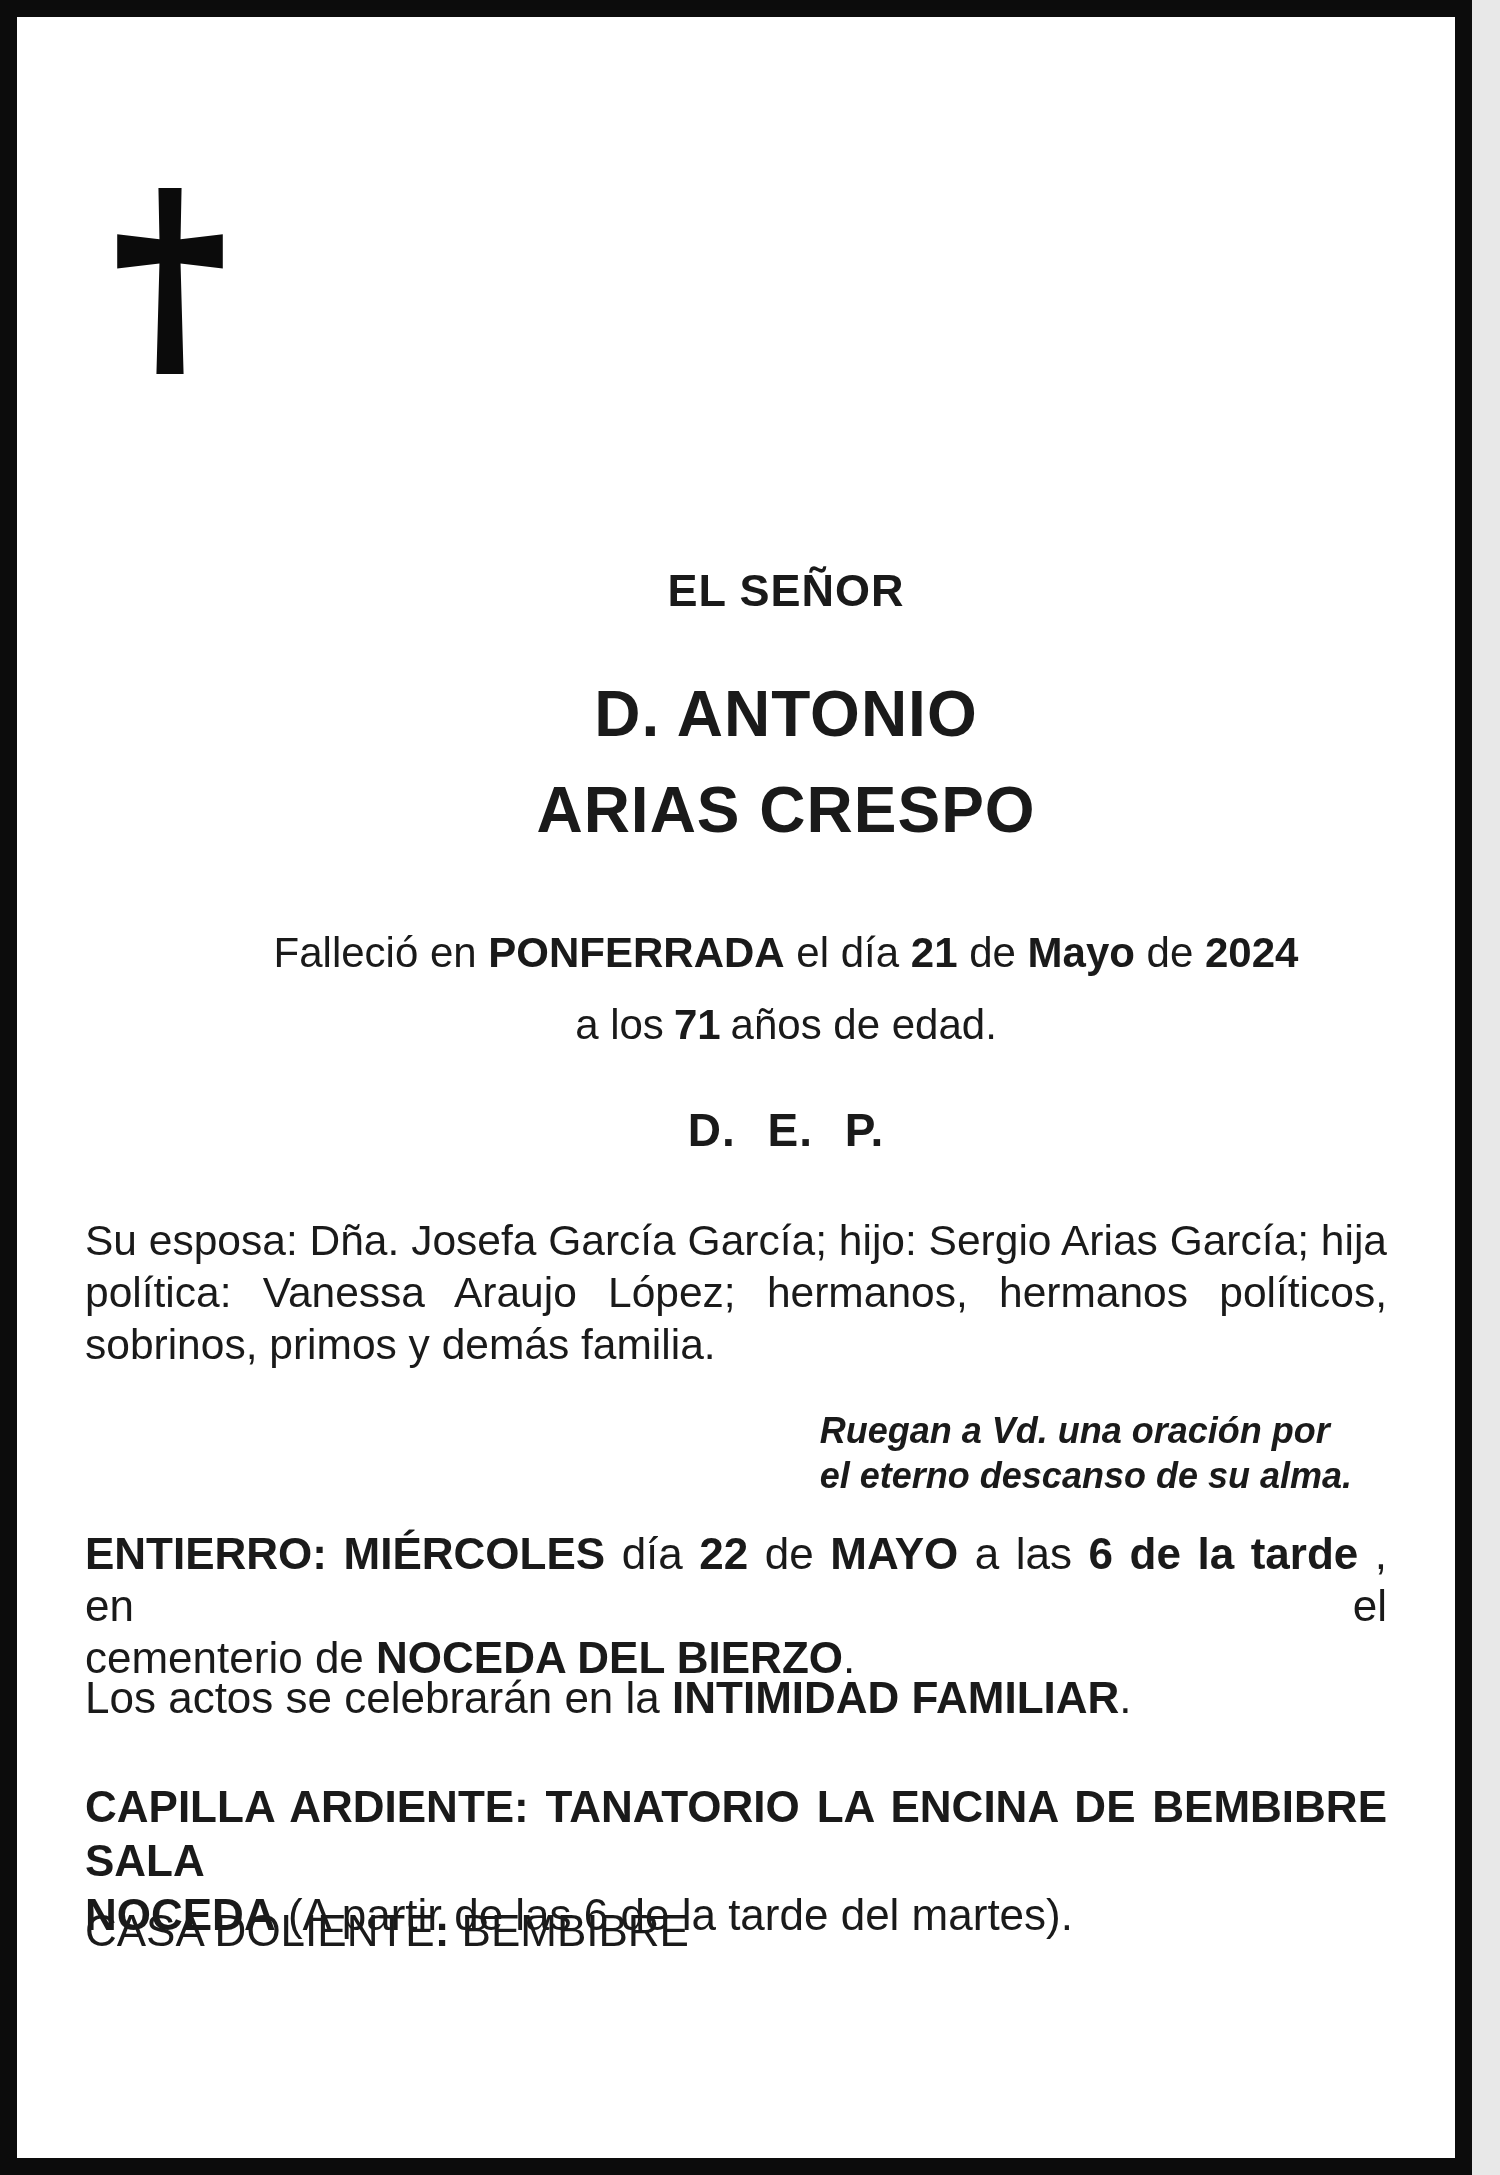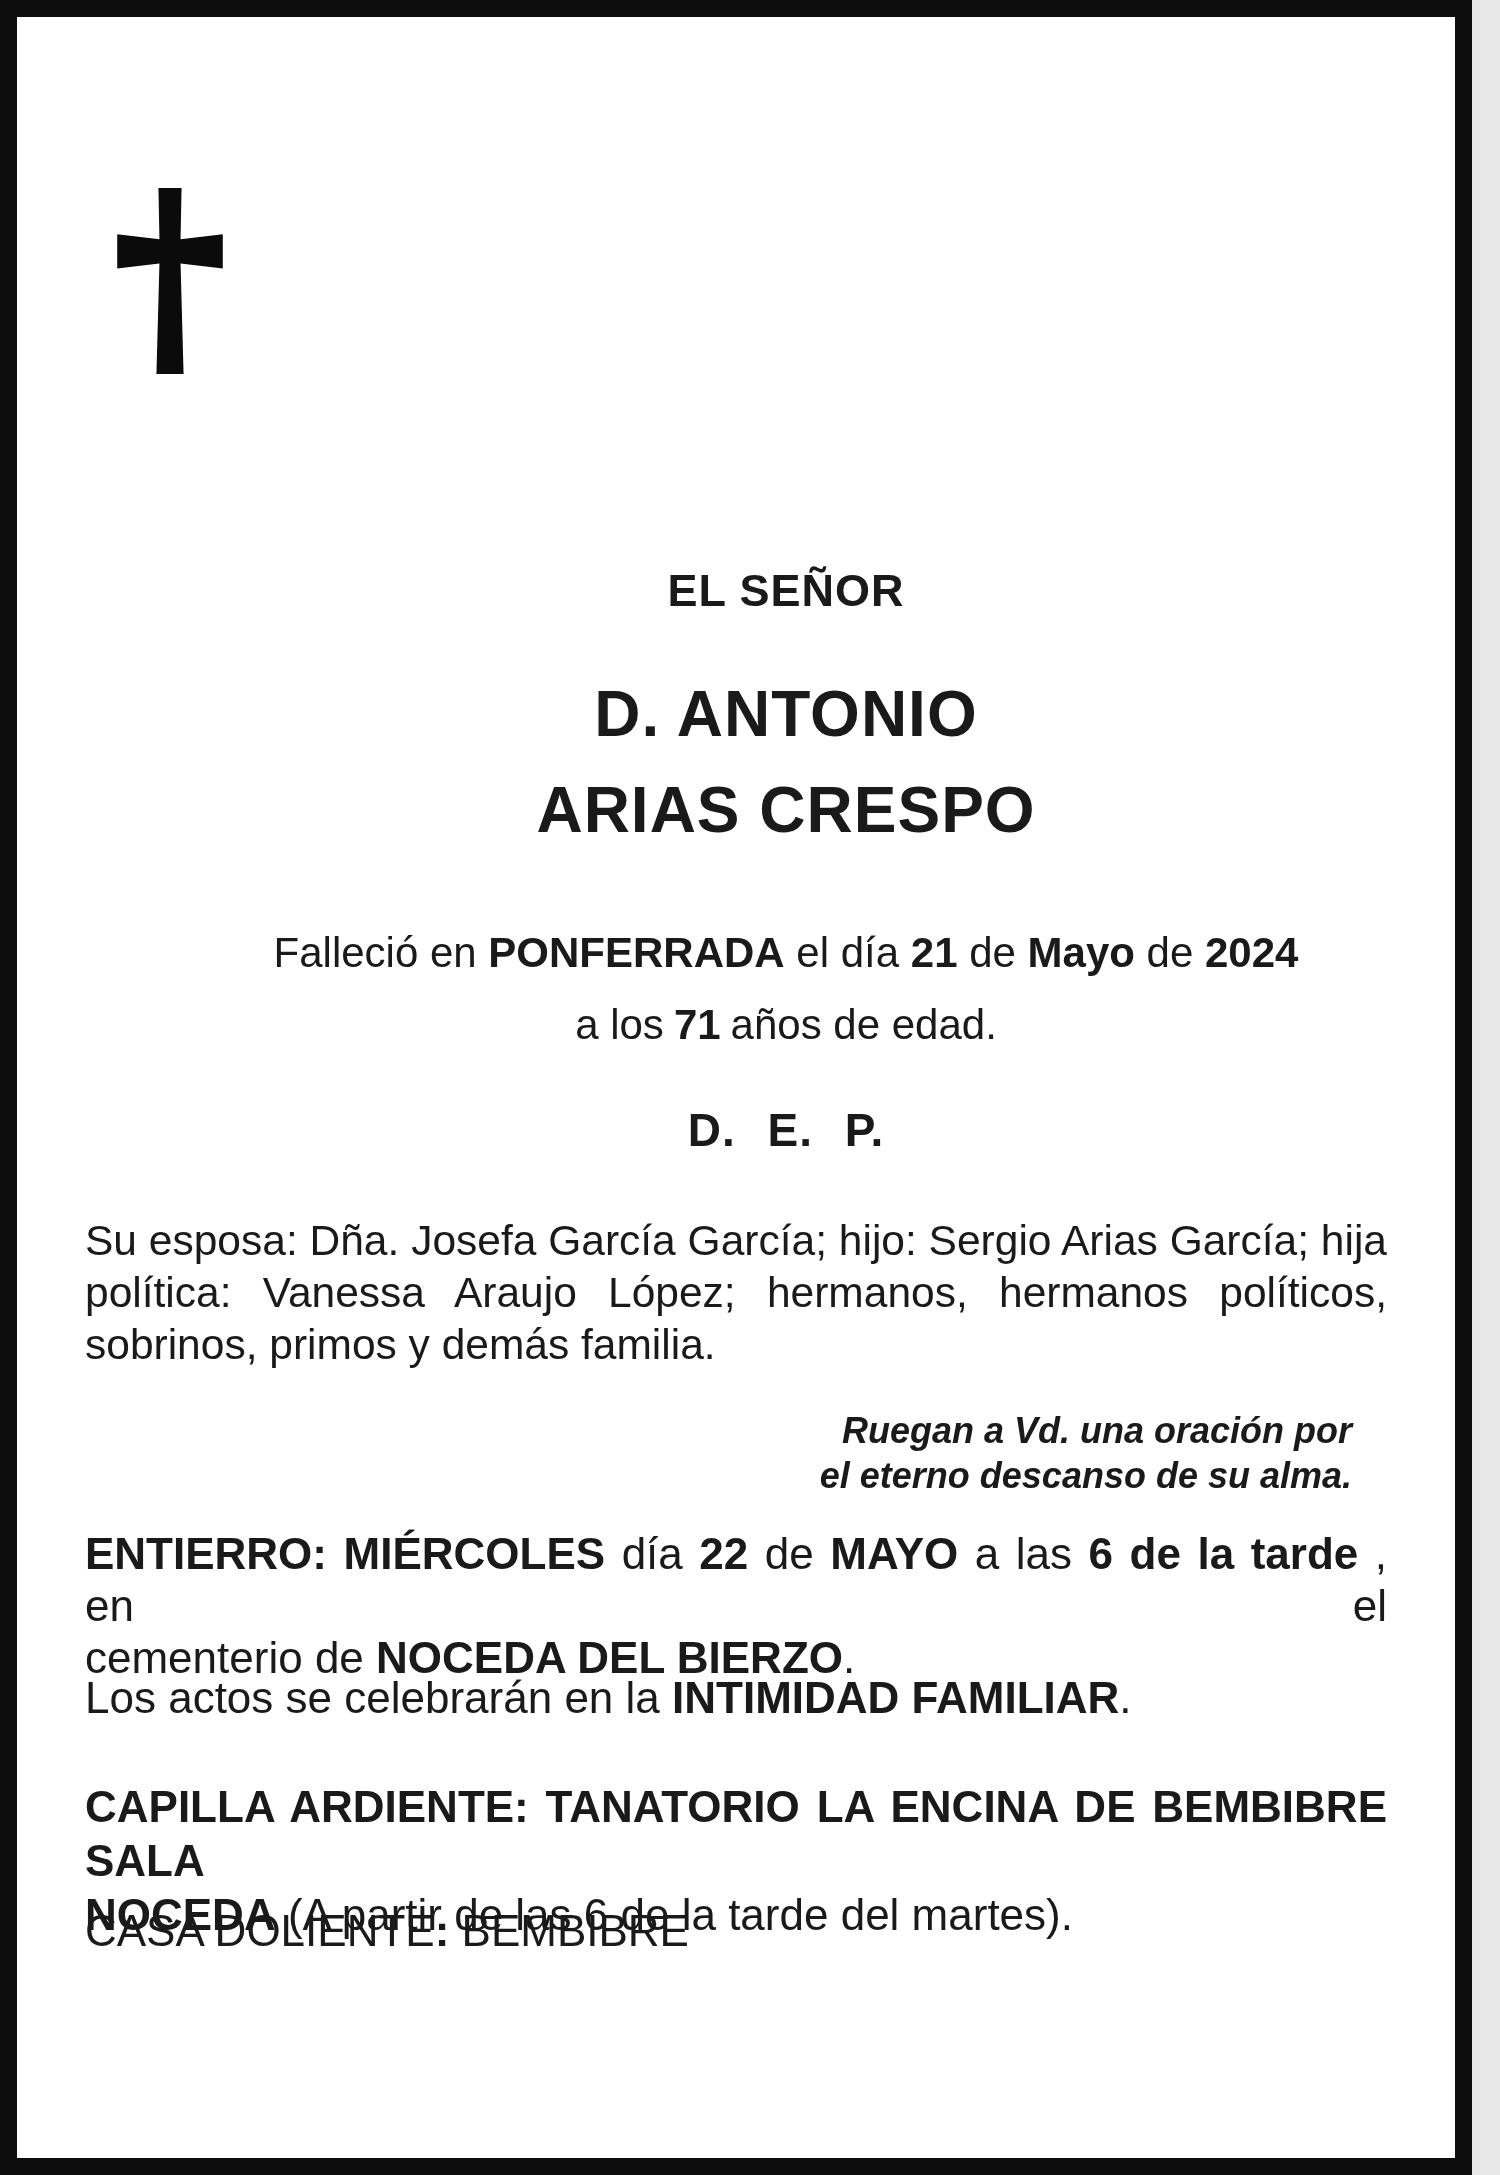--- a/index.html
+++ b/index.html
@@ -34,21 +34,21 @@
   .age-num    { margin: 8px 10px; }
   .dep-line   { top: 1086px; font-size: 46px; font-weight: bold; word-spacing: 18px; letter-spacing: 1px; text-align: center; }
 
   .body-block { position: absolute; left: 68px; right: 68px; font-size: 42px; line-height: 52px; }
   .jline      { text-align: justify; text-align-last: justify; }
 
   .family-block  { top: 1198px; font-size: 42.5px; }
   .prayer-block  {
     position: absolute; top: 1391px; right: 103px;
     font-size: 36px; line-height: 45px;
-    text-align: right;
+    text-align: left;
   }
   .burial-block  { top: 1511px; font-size: 44px; }
   .acts-block    { top: 1655px; font-size: 44px; }
   .chapel-block  { top: 1751px; font-size: 44px; line-height: 54px; margin-top: 12px; }
   .chapel-block .jline { font-weight: bold; }
   .casa-block    { top: 1888px; font-size: 44px; }
 </style>
 </head>
 <body>
 

